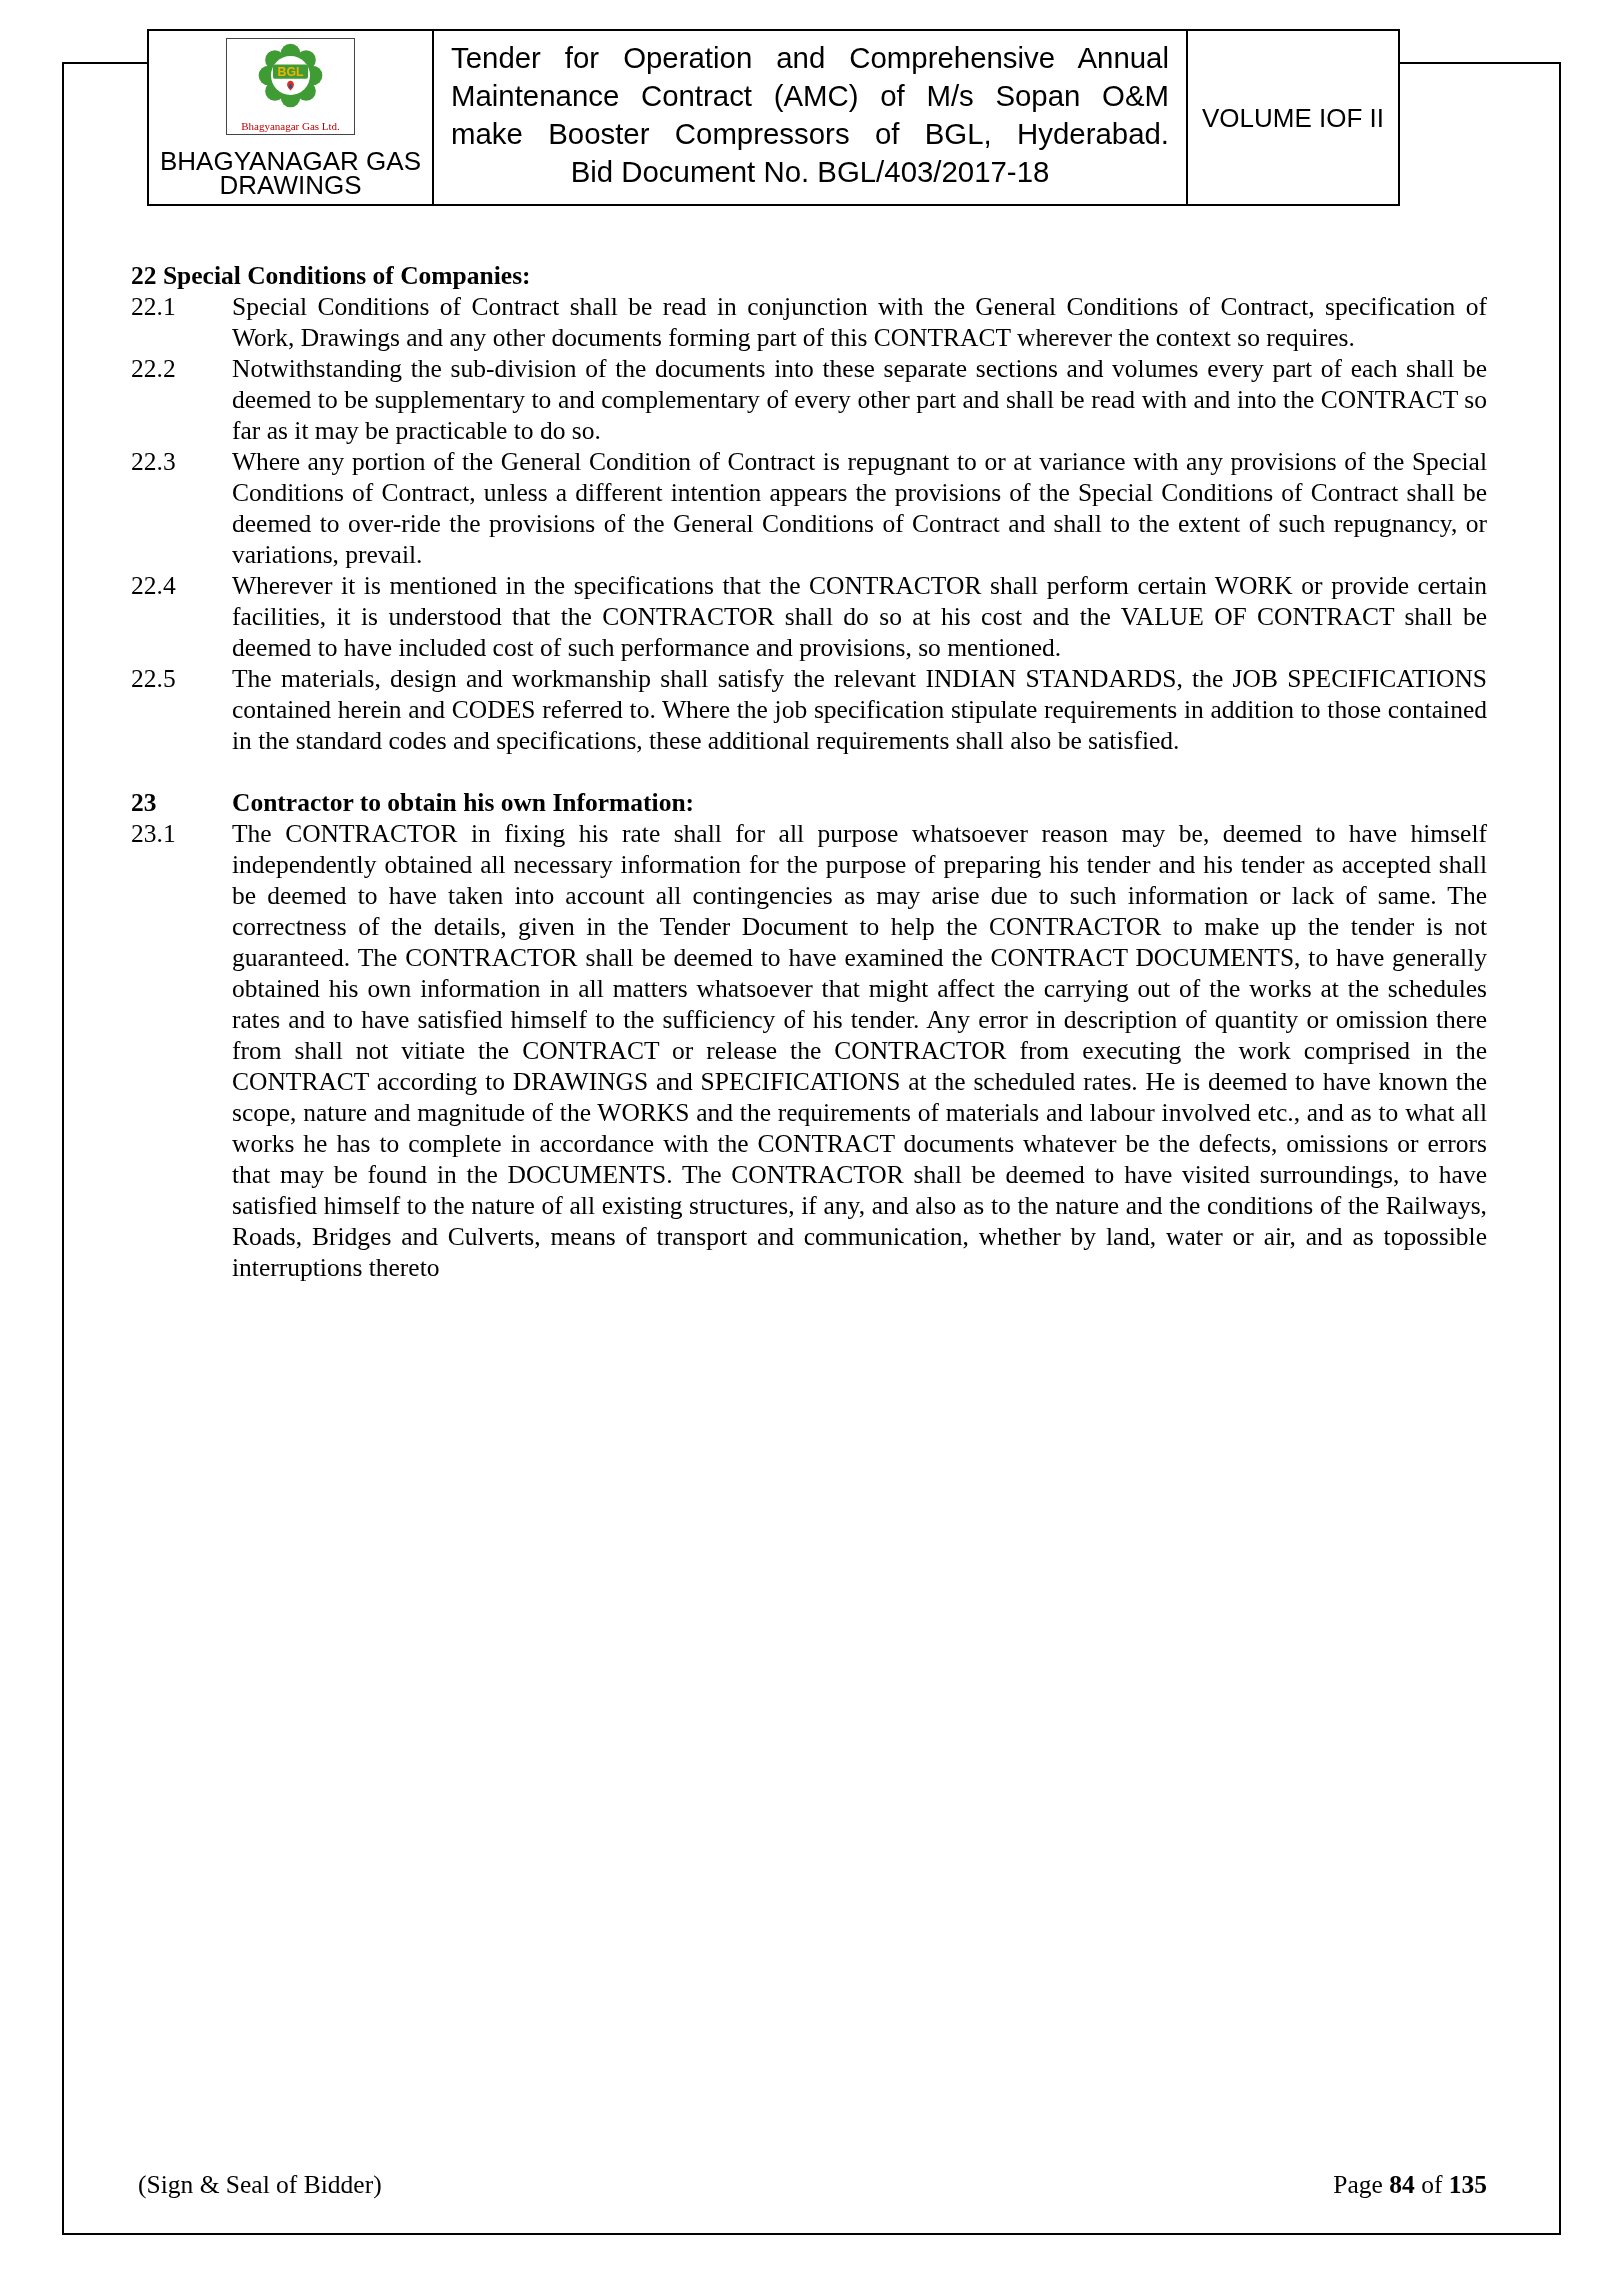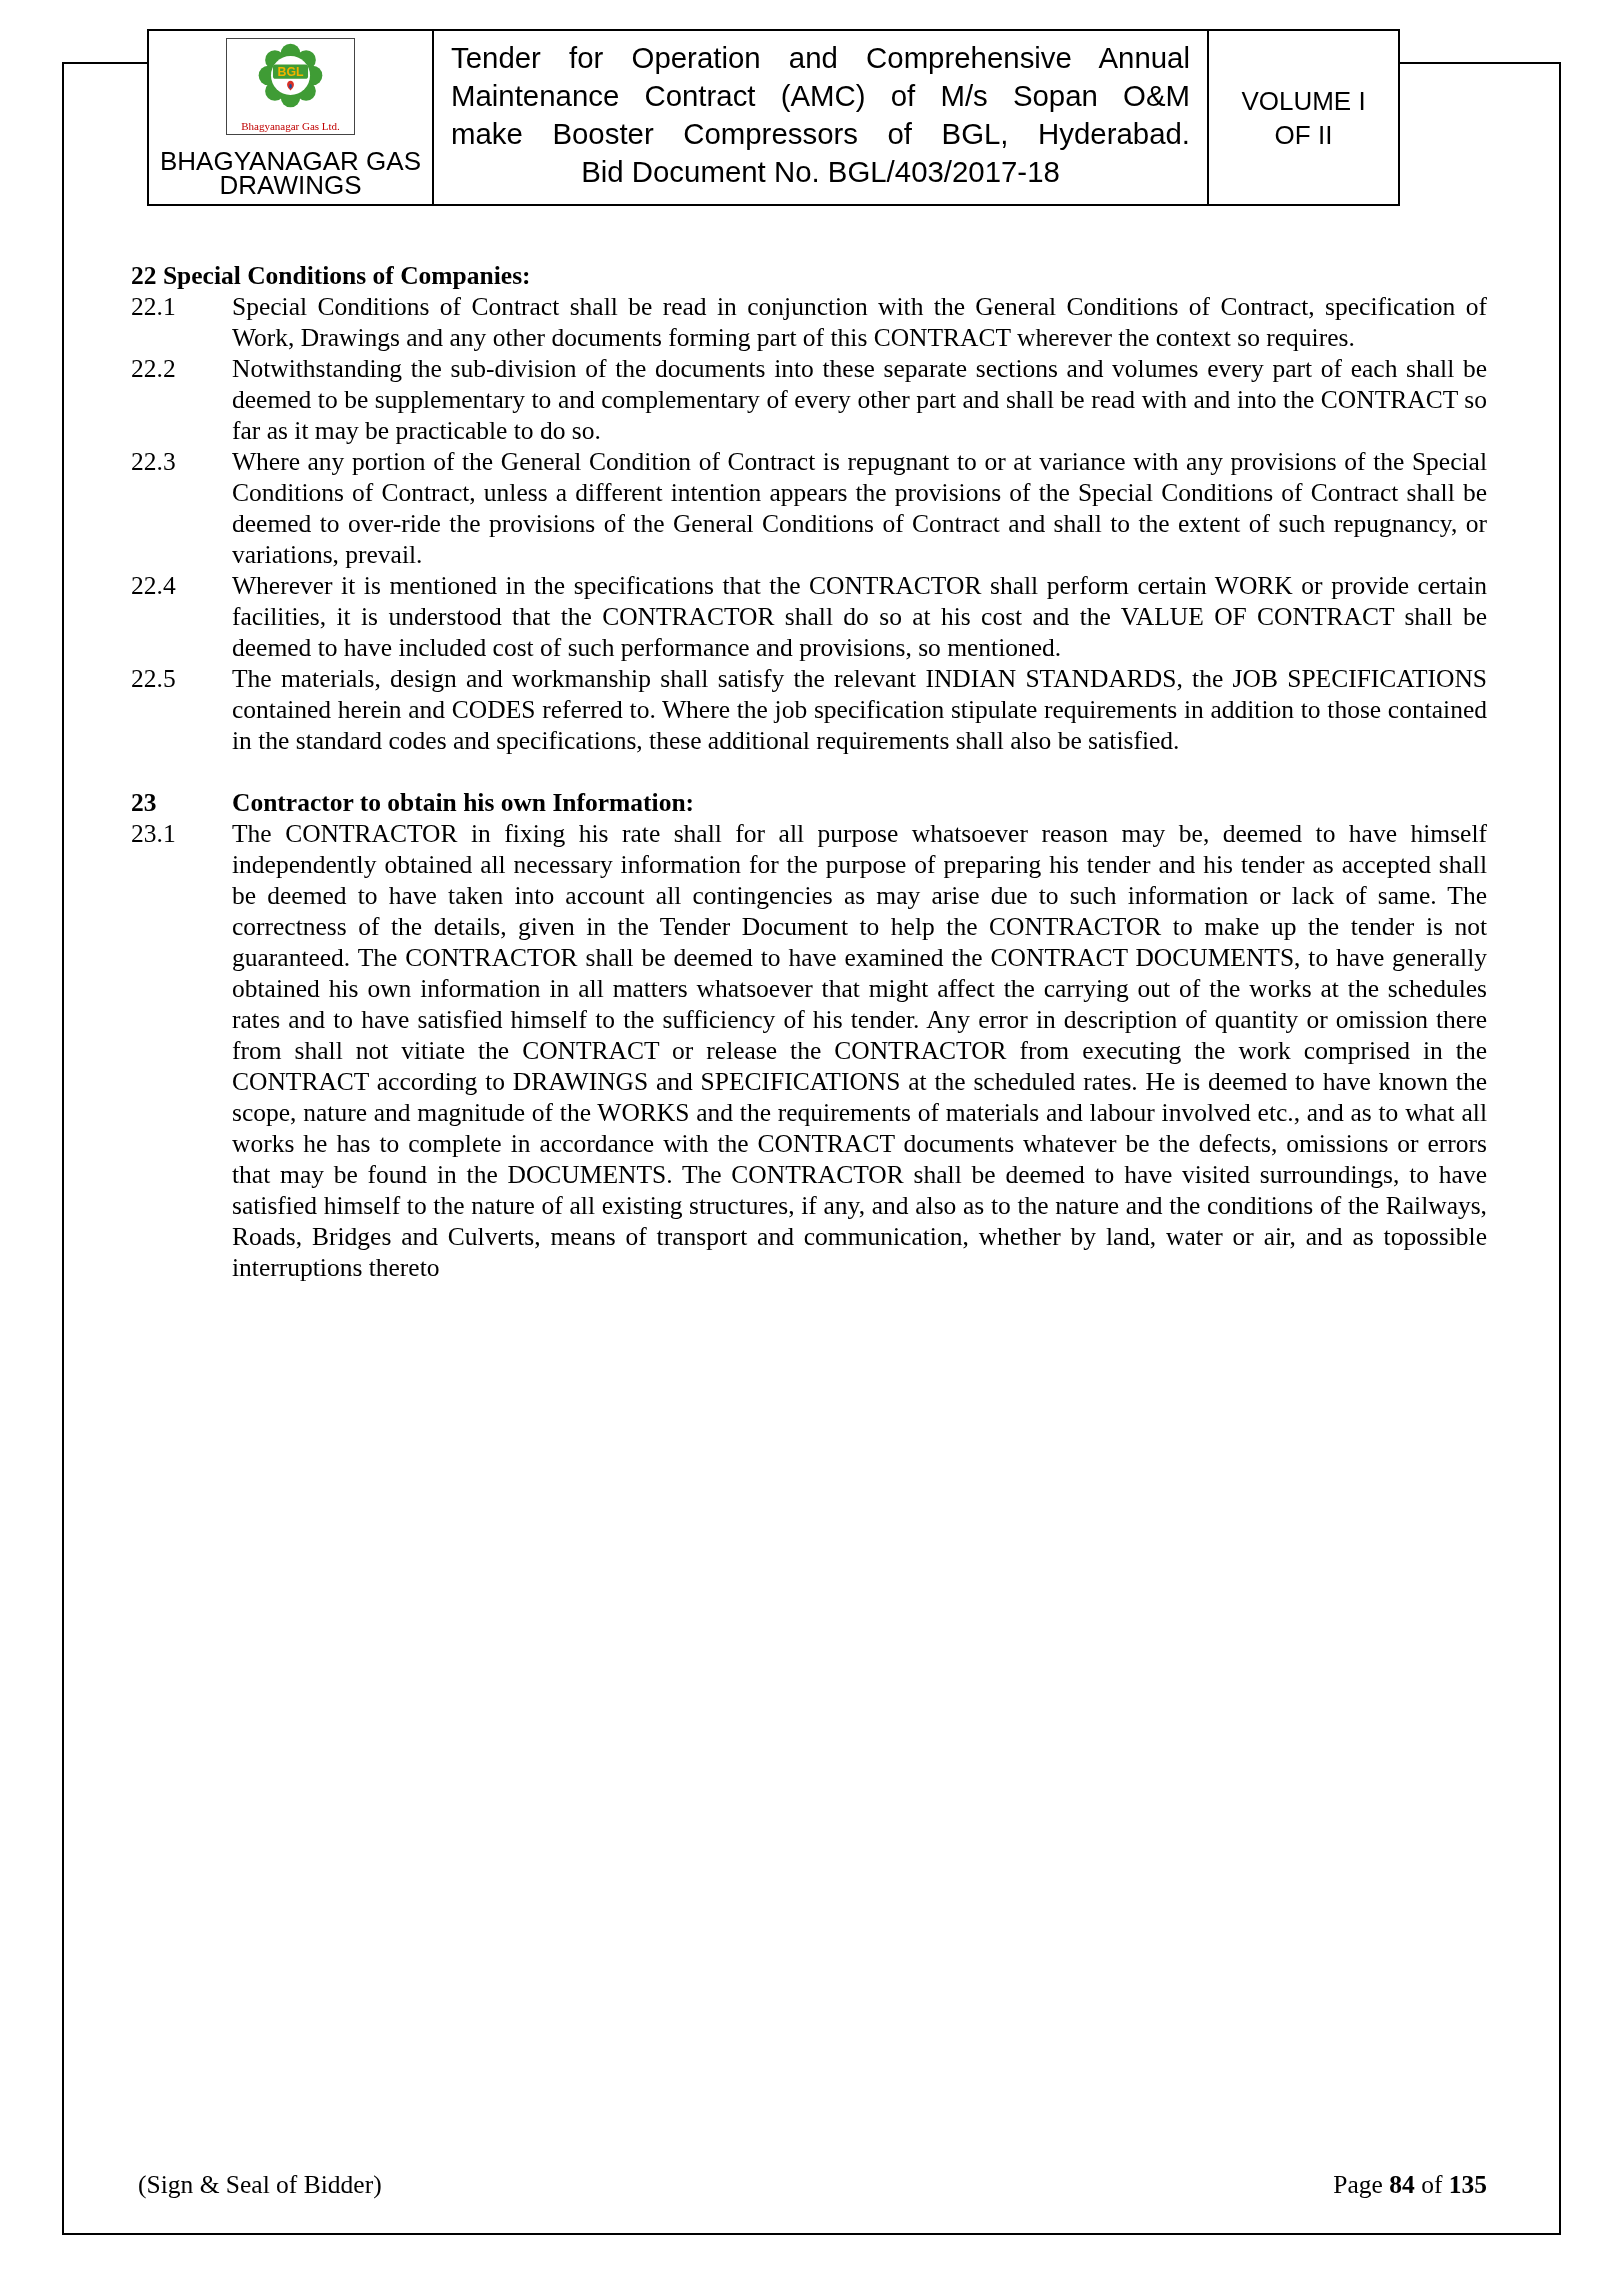--- a/index.html
+++ b/index.html
@@ -63,24 +63,24 @@
     box-sizing: border-box;
     border-right: 2px solid #000;
     padding: 7.9px 17px 6.5px 17px;
     font-family: "Liberation Sans", sans-serif;
     font-size: 29.4px;
     line-height: 38px;
   }
   .title-line { text-align: justify; text-align-last: justify; }
   .title-line.center { text-align: right; text-align-last: center; }
   .volume-cell {
-    width: 189px;
-    box-sizing: border-box;
-    display: flex;
-    flex-direction: column;
+    width: 210px;
+    box-sizing: border-box;
+    display: flex;
+    flex-direction: row;
     align-items: center;
     justify-content: center;
     font-family: "Liberation Sans", sans-serif;
     font-size: 26px;
     line-height: 34px;
     text-align: center;
   }
   
   .content {
     position: absolute;

